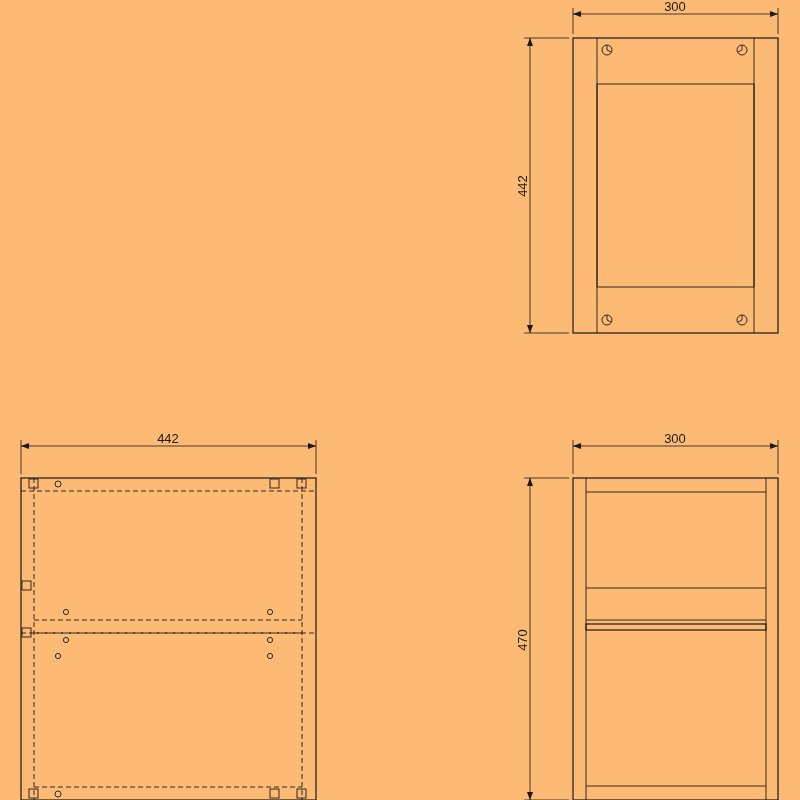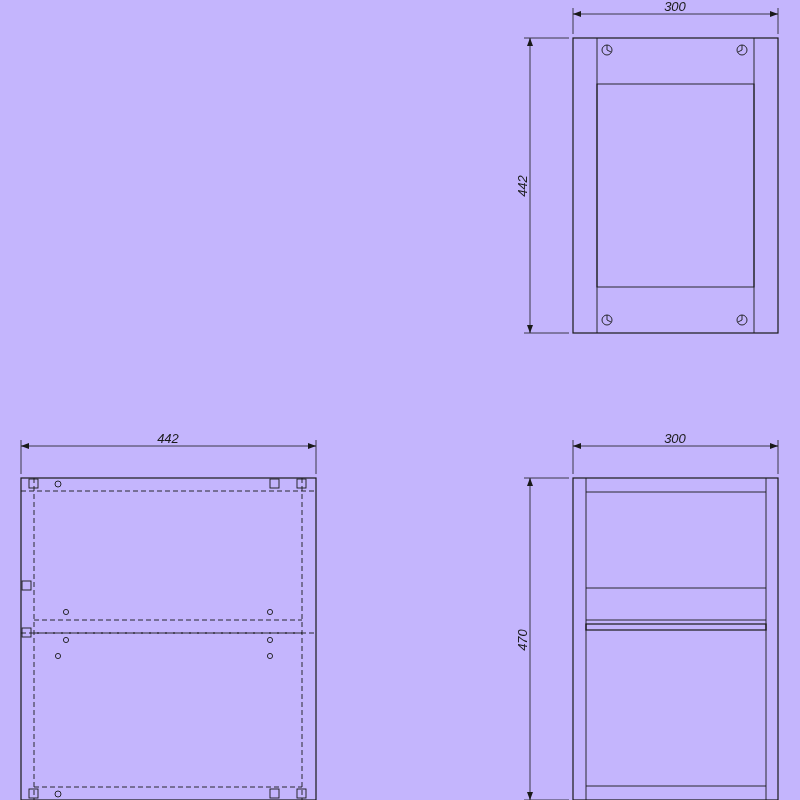--- a/index.html
+++ b/index.html
@@ -11,22 +11,21 @@
     width: 800px;
     height: 800px;
     font-family: "Liberation Sans", sans-serif;
     color: #1a1a1a;
     overflow: hidden;
   }
   #sheet {
     position: relative;
     width: 800px;
     height: 800px;
-    background: #c4b5fd;
-    font-style: italic;
+    background: #fdba74;
   }
   svg.drawing {
     position: absolute;
     left: 0;
     top: 0;
     width: 800px;
     height: 800px;
   }
   .dim-text {
     font-family: "Liberation Sans", sans-serif;

